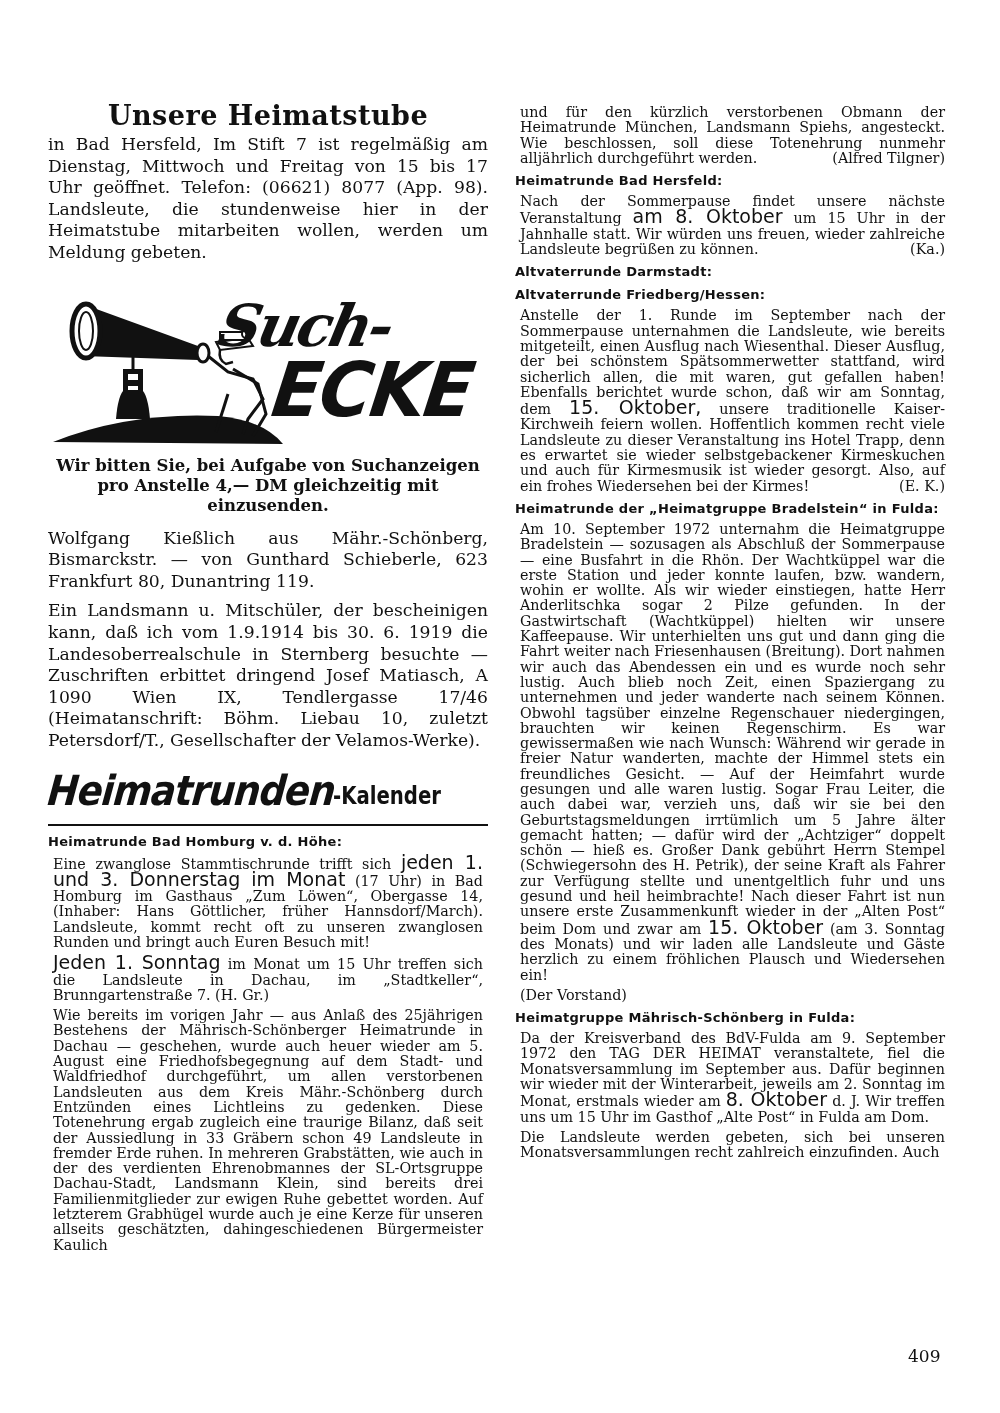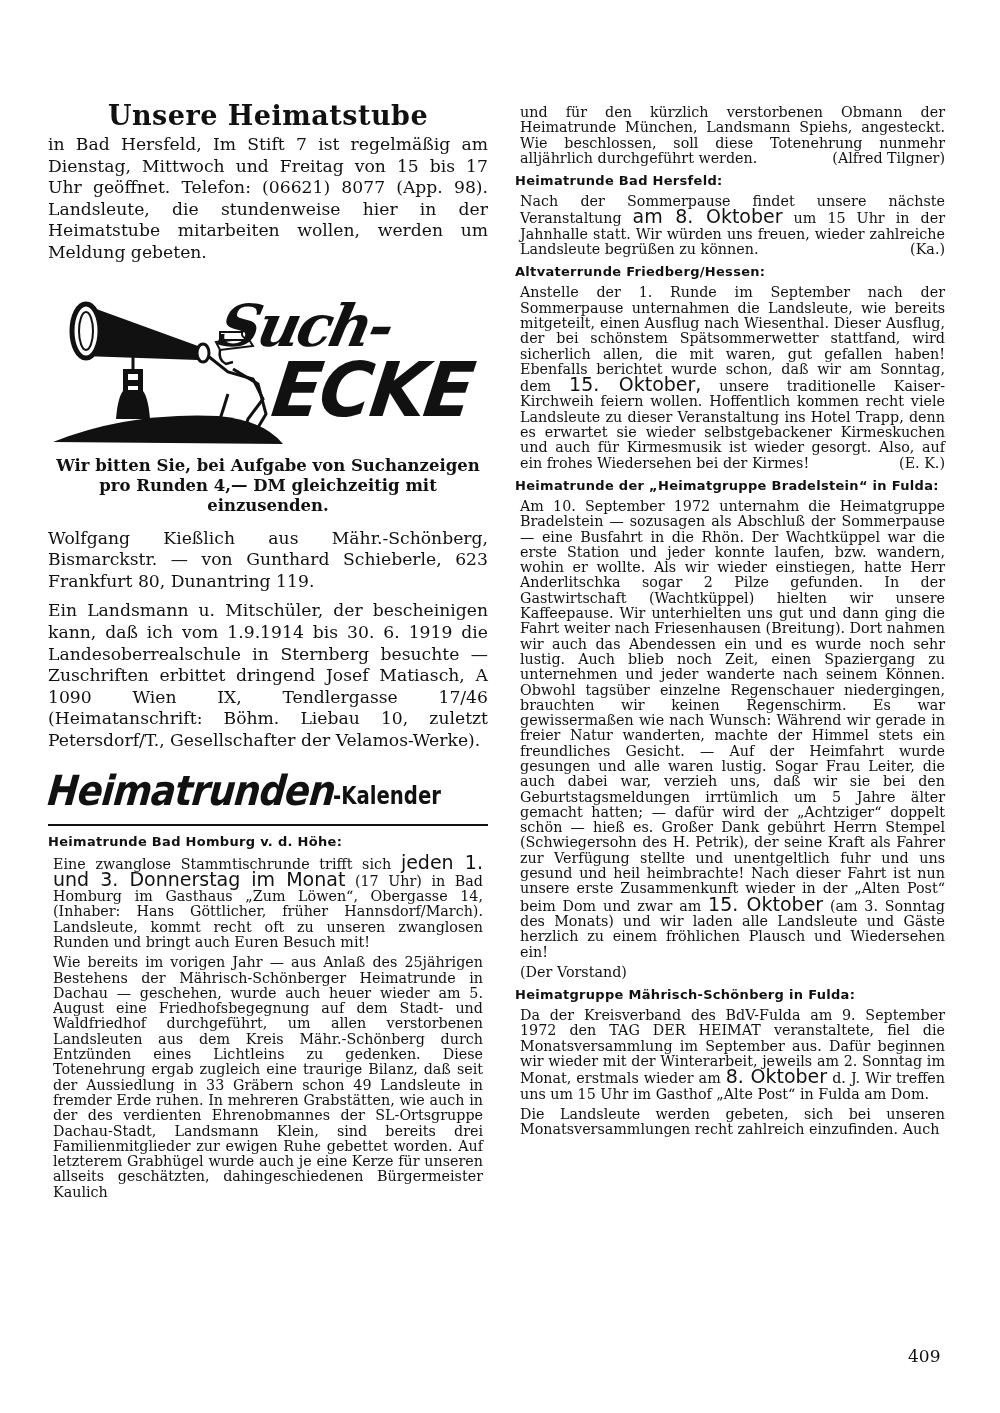--- a/index.html
+++ b/index.html
@@ -98,47 +98,49 @@
         <rect x="172" y="38" width="26" height="8" fill="#fff" stroke="#111" stroke-width="2"></rect>
         <circle cx="198" cy="40" r="4" fill="#fff" stroke="#111" stroke-width="2"></circle>
         <path d="M172 56 Q170 66 178 70 L185 68" fill="none" stroke="#111" stroke-width="2.5"></path>
         <path d="M160 62 L180 78 L205 85 L215 105 L200 125 L195 140" fill="none" stroke="#111" stroke-width="3"></path>
         <path d="M185 75 L210 90 L218 120 L205 142" fill="none" stroke="#111" stroke-width="3"></path>
         <line x1="180" y1="100" x2="168" y2="138" stroke="#111" stroke-width="3"></line>
       </svg>
       <div class="such-word">Such-</div>
       <div class="ecke-word">ECKE</div>
     </div>
-    <p class="notice">Wir bitten Sie, bei Aufgabe von Suchanzeigen pro Runden 4,— DM gleichzeitig mit einzusenden.</p>
+    <p class="notice">Wir bitten Sie, bei Aufgabe von Suchanzeigen pro Anstelle 4,— DM gleichzeitig mit einzusenden.</p>
 
     <p class="body-large ad"><b>Wolfgang Kießlich</b><span> aus Mähr.-Schönberg, Bismarckstr. — von Gunthard Schieberle, 623 Frankfurt 80, Dunantring 119.</span></p>
 
     <p class="body-large ad"><b>Ein Landsmann</b><span> u. Mitschüler, der bescheinigen kann, daß ich vom 1.9.1914 bis 30. 6. 1919 die </span><b>Landesoberrealschule in Sternberg</b><span> besuchte — Zuschriften erbittet dringend </span><b>Josef Matiasch</b><span>, A 1090 Wien IX, Tendlergasse 17/46 (Heimatanschrift: Böhm. Liebau 10, zuletzt Petersdorf/T., Gesellschafter der Velamos-Werke).</span></p>
   </section>
 
   <section>
     <div class="kal-title">
       <span class="kal-main">Heimatrunden</span><span class="kal-sub">-Kalender</span>
     </div>
     <div class="rule"></div>
 
     <h2 class="sec-head">Heimatrunde Bad Homburg v. d. Höhe:</h2>
     <p class="body-small"><span>Eine zwanglose Stammtischrunde trifft sich </span><b>jeden 1. und 3. Donnerstag im Monat</b><span> (17 Uhr) in Bad Homburg im Gasthaus „Zum Löwen“, Obergasse 14, (Inhaber: Hans Göttlicher, früher Hannsdorf/March). Landsleute, kommt recht oft zu unseren zwanglosen Runden und bringt auch Euren Besuch mit!</span></p>
 
+    <p class="body-small"><b>Jeden 1. Sonntag</b><span> im Monat um 15 Uhr treffen sich die Landsleute in Dachau, im „Stadtkeller“, Brunngartenstraße 7. (H. Gr.)</span></p>
     <p class="body-small">Wie bereits im vorigen Jahr — aus Anlaß des 25jährigen Bestehens der Mährisch-Schönberger Heimatrunde in Dachau — geschehen, wurde auch heuer wieder am 5. August eine Friedhofsbegegnung auf dem Stadt- und Waldfriedhof durchgeführt, um allen verstorbenen Landsleuten aus dem Kreis Mähr.-Schönberg durch Entzünden eines Lichtleins zu gedenken. Diese Totenehrung ergab zugleich eine traurige Bilanz, daß seit der Aussiedlung in 33 Gräbern schon 49 Landsleute in fremder Erde ruhen. In mehreren Grabstätten, wie auch in der des verdienten Ehrenobmannes der SL-Ortsgruppe Dachau-Stadt, Landsmann Klein, sind bereits drei Familienmitglieder zur ewigen Ruhe gebettet worden. Auf letzterem Grabhügel wurde auch je eine Kerze für unseren allseits geschätzten, dahingeschiedenen Bürgermeister Kaulich</p>
   </section>
 </div>
 
 <div class="col col-right">
 
   <p class="body-small clear"><span>und für den kürzlich verstorbenen Obmann der Heimatrunde München, Landsmann Spiehs, angesteckt. Wie beschlossen, soll diese Totenehrung nunmehr alljährlich durchgeführt werden.</span><span class="sign-inline">(Alfred Tilgner)</span></p>
 
   <h2 class="sec-head">Heimatrunde Bad Hersfeld:</h2>
   <p class="body-small clear"><span>Nach der Sommerpause findet unsere nächste Veranstaltung </span><b>am 8. Oktober</b><span> um 15 Uhr in der Jahnhalle statt. Wir würden uns freuen, wieder zahlreiche Landsleute begrüßen zu können.</span><span class="sign-inline">(Ka.)</span></p>
 
+  <h2 class="sec-head">Altvaterrunde Darmstadt:</h2>
 
   <h2 class="sec-head">Altvaterrunde Friedberg/Hessen:</h2>
   <p class="body-small clear"><span>Anstelle der 1. Runde im September nach der Sommerpause unternahmen die Landsleute, wie bereits mitgeteilt, einen Ausflug nach Wiesenthal. Dieser Ausflug, der bei schönstem Spätsommerwetter stattfand, wird sicherlich allen, die mit waren, gut gefallen haben! Ebenfalls berichtet wurde schon, daß wir am Sonntag, dem </span><b>15. Oktober,</b><span> unsere traditionelle Kaiser-Kirchweih feiern wollen. Hoffentlich kommen recht viele Landsleute zu dieser Veranstaltung ins Hotel Trapp, denn es erwartet sie wieder selbstgebackener Kirmeskuchen und auch für Kirmesmusik ist wieder gesorgt. Also, auf ein frohes Wiedersehen bei der Kirmes!</span><span class="sign-inline">(E. K.)</span></p>
 
   <h2 class="sec-head">Heimatrunde der „Heimatgruppe Bradelstein“ in Fulda:</h2>
   <p class="body-small"><span>Am 10. September 1972 unternahm die Heimatgruppe Bradelstein — sozusagen als Abschluß der Sommerpause — eine Busfahrt in die Rhön. Der Wachtküppel war die erste Station und jeder konnte laufen, bzw. wandern, wohin er wollte. Als wir wieder einstiegen, hatte Herr Anderlitschka sogar 2 Pilze gefunden. In der Gastwirtschaft (Wachtküppel) hielten wir unsere Kaffeepause. Wir unterhielten uns gut und dann ging die Fahrt weiter nach Friesenhausen (Breitung). Dort nahmen wir auch das Abendessen ein und es wurde noch sehr lustig. Auch blieb noch Zeit, einen Spaziergang zu unternehmen und jeder wanderte nach seinem Können. Obwohl tagsüber einzelne Regenschauer niedergingen, brauchten wir keinen Regenschirm. Es war gewissermaßen wie nach Wunsch: Während wir gerade in freier Natur wanderten, machte der Himmel stets ein freundliches Gesicht. — Auf der Heimfahrt wurde gesungen und alle waren lustig. Sogar Frau Leiter, die auch dabei war, verzieh uns, daß wir sie bei den Geburtstagsmeldungen irrtümlich um 5 Jahre älter gemacht hatten; — dafür wird der „Achtziger“ doppelt schön — hieß es. Großer Dank gebührt Herrn Stempel (Schwiegersohn des H. Petrik), der seine Kraft als Fahrer zur Verfügung stellte und unentgeltlich fuhr und uns gesund und heil heimbrachte! Nach dieser Fahrt ist nun unsere erste Zusammenkunft wieder in der „Alten Post“ beim Dom und zwar am </span><b>15. Oktober</b><span> (am 3. Sonntag des Monats) und wir laden alle Landsleute und Gäste herzlich zu einem fröhlichen Plausch und Wiedersehen ein!</span></p>
   <p class="body-small sign">(Der Vorstand)</p>
 
   <h2 class="sec-head">Heimatgruppe Mährisch-Schönberg in Fulda:</h2>
   <p class="body-small"><span>Da der Kreisverband des BdV-Fulda am 9. September 1972 den TAG DER HEIMAT veranstaltete, fiel die Monatsversammlung im September aus. Dafür beginnen wir wieder mit der Winterarbeit, jeweils am 2. Sonntag im Monat, erstmals wieder am </span><b>8. Oktober</b><span> d. J. Wir treffen uns um 15 Uhr im Gasthof „Alte Post“ in Fulda am Dom.</span></p>

